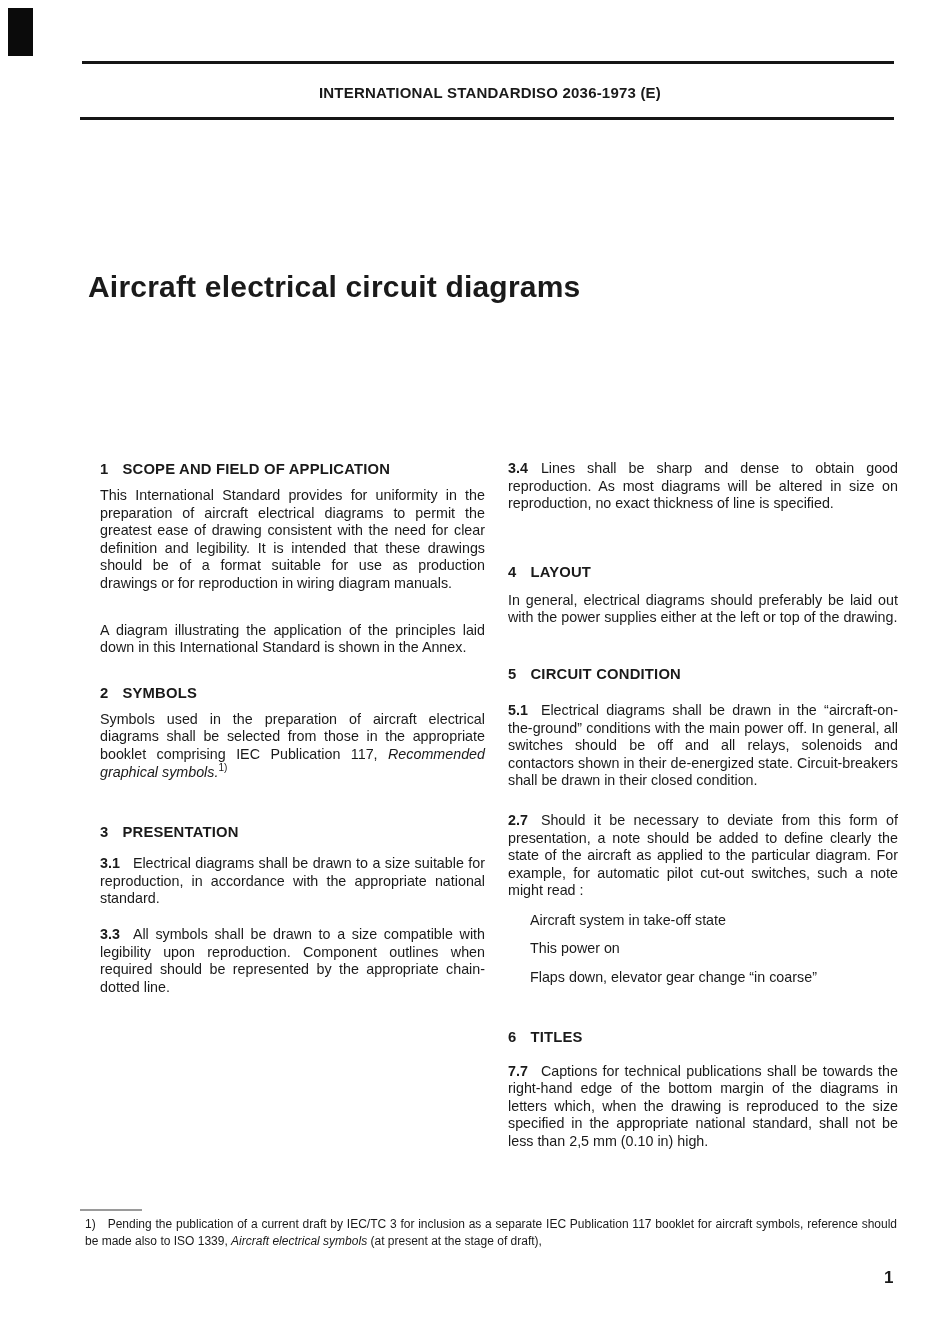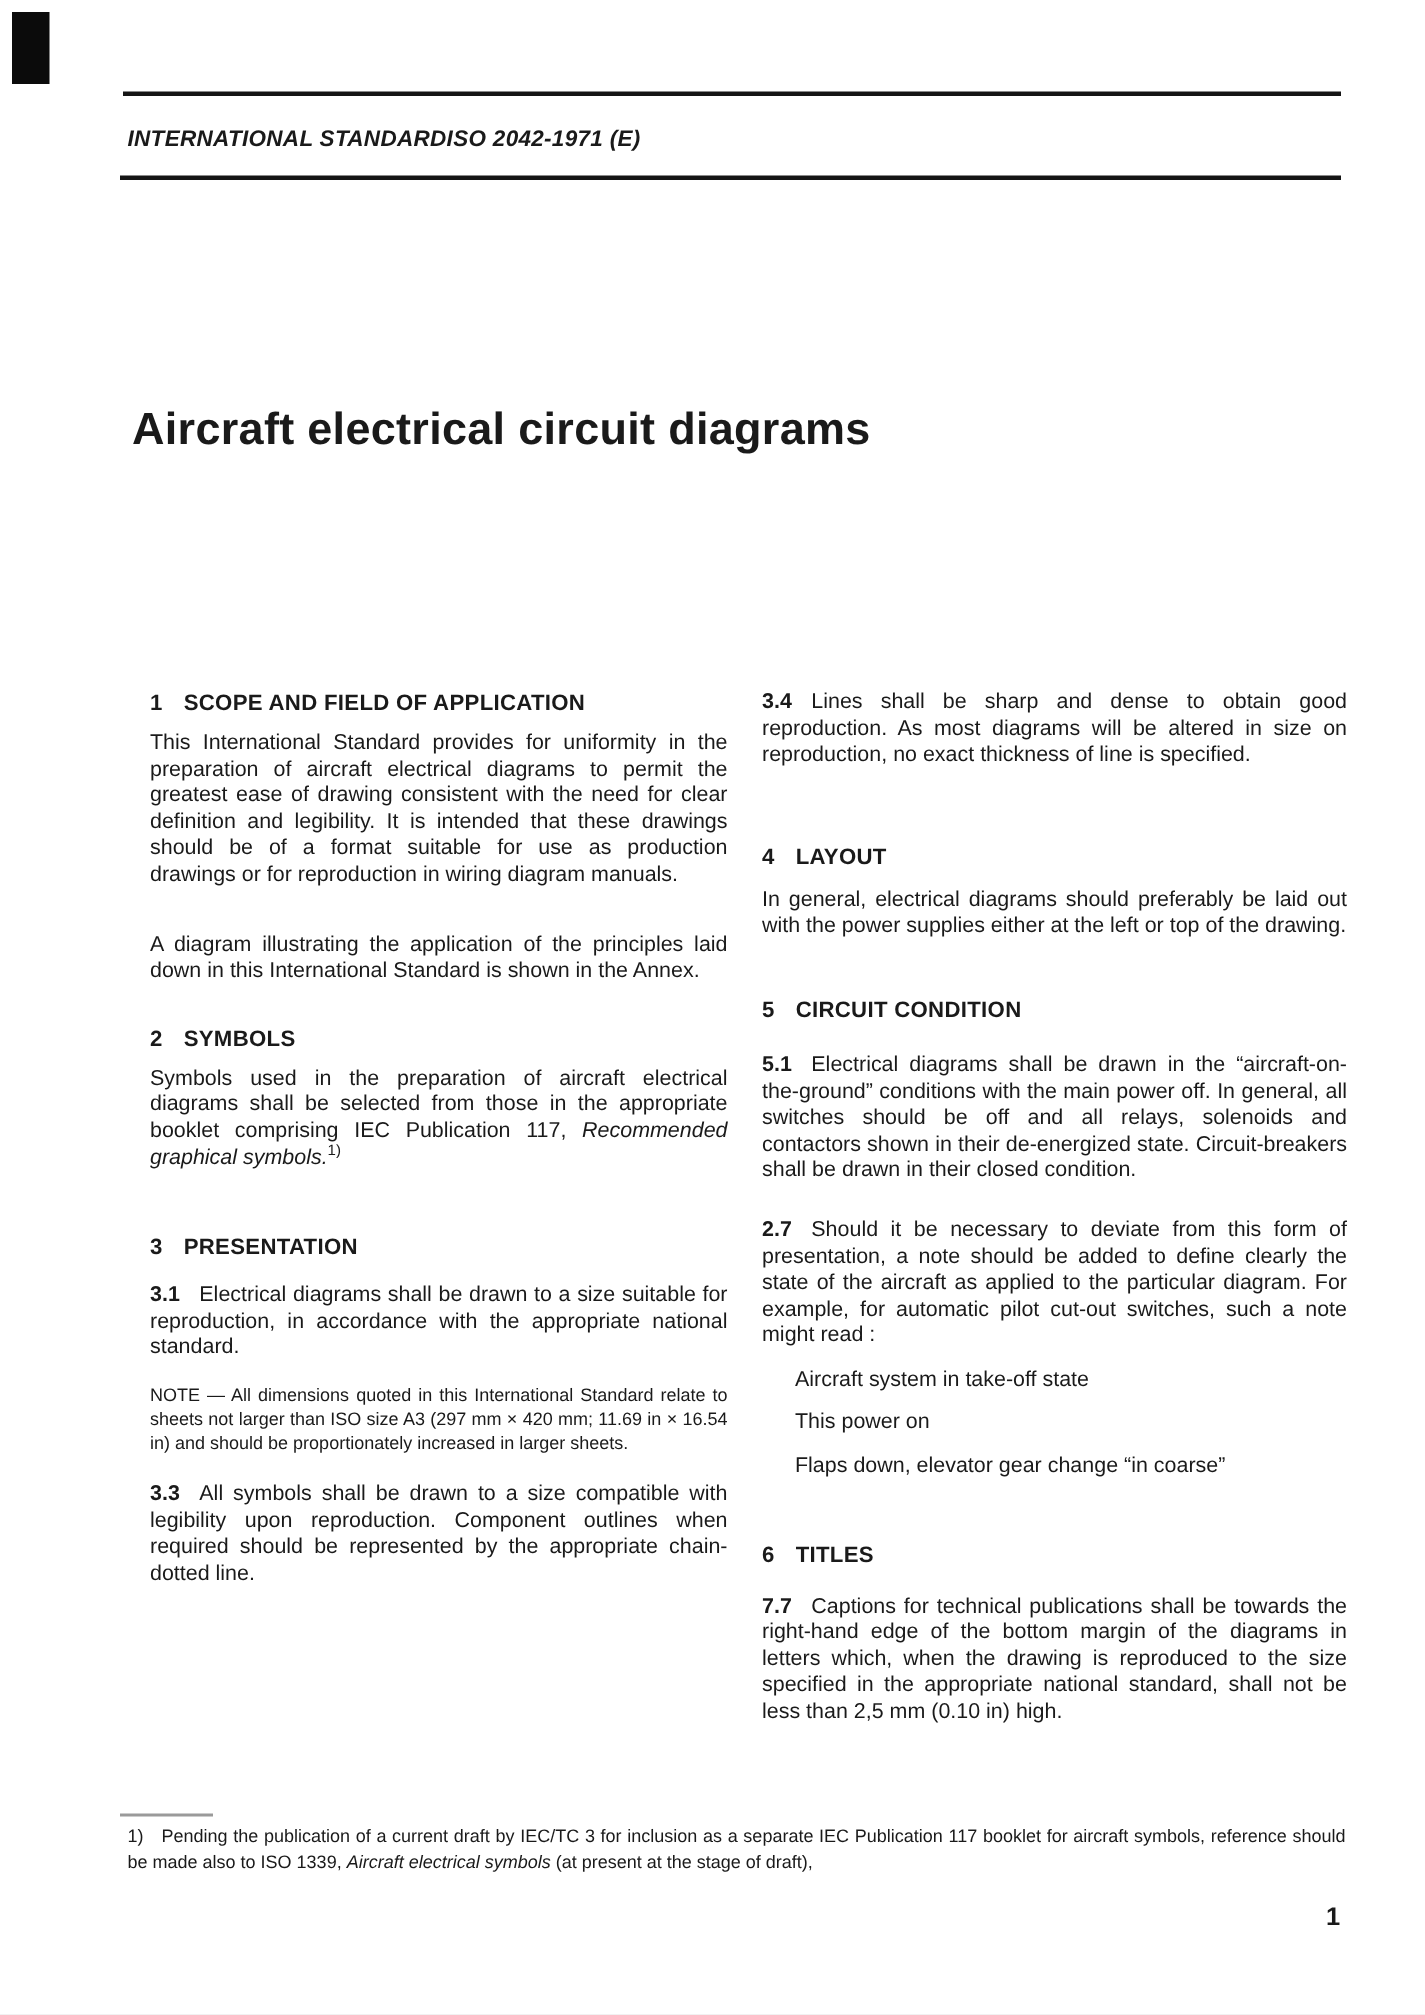--- a/index.html
+++ b/index.html
@@ -8,22 +8,22 @@
     position:relative; width:950px; height:1343px;
     background:#ffffff; color:#1a1a1a; overflow:hidden;
     font-family:"Liberation Sans", sans-serif;
   }
   .scan-mark { position:absolute; left:8px; top:8px; width:25px; height:48px; background:#0b0b0b; }
   .rule { position:absolute; background:#151515; }
   .rule-top { left:82px; top:61px; width:812px; height:3px; }
   .rule-bottom { left:80px; top:117px; width:814px; height:3px; }
   .header-row {
     position:absolute; left:85px; top:84px; width:810px;
-    display:flex; justify-content:flex-start;
-    font-size:15px; font-weight:bold; letter-spacing:0.2px;font-style:italic;
+    display:flex; justify-content:center;
+    font-size:15px; font-weight:bold; letter-spacing:0.2px;
   }
   .doc-title {
     position:absolute; left:88px; top:270px;
     font-size:30px; font-weight:bold; letter-spacing:0.2px;
   }
   .col { position:absolute; font-size:14.3px; line-height:17.6px; }
   .col-left  { left:100px;  top:458px; width:385px; }
   .col-right { left:508px; top:452px; width:390px; }
   h2.sec { font-size:14.8px; font-weight:bold; line-height:18px; letter-spacing:0.2px; }
   h2.sec .hnum { margin-right:14px; }
@@ -43,37 +43,36 @@
 </head>
 <body>
 
 <div class="page">
 
   <div class="scan-mark"></div>
 
   <div class="rule rule-top"></div>
   <div class="header-row">
     <span>INTERNATIONAL STANDARD</span>
-    <span>ISO 2042-1971 (E)</span>
+    <span>ISO 2036-1973 (E)</span>
   </div>
   <div class="rule rule-bottom"></div>
 
   <div class="doc-title">Aircraft electrical circuit diagrams</div>
 
   <div class="col col-left">
     <h2 class="sec" style="margin-top:2px"><span class="hnum">1</span><span>SCOPE AND FIELD OF APPLICATION</span></h2>
     <p class="body" style="margin-top:9px">This International Standard provides for uniformity in the preparation of aircraft electrical diagrams to permit the greatest ease of drawing consistent with the need for clear definition and legibility. It is intended that these drawings should be of a format suitable for use as production drawings or for reproduction in wiring diagram manuals.</p>
     <p class="body" style="margin-top:29px">A diagram illustrating the application of the principles laid down in this International Standard is shown in the Annex.</p>
 
     <h2 class="sec" style="margin-top:27px"><span class="hnum">2</span><span>SYMBOLS</span></h2>
     <p class="body" style="margin-top:9px"><span>Symbols used in the preparation of aircraft electrical diagrams shall be selected from those in the appropriate booklet comprising IEC Publication 117, </span><i>Recommended graphical symbols.</i><sup>1)</sup></p>
 
     <h2 class="sec" style="margin-top:42px"><span class="hnum">3</span><span>PRESENTATION</span></h2>
     <p class="body" style="margin-top:14px"><span class="pnum">3.1</span><span>Electrical diagrams shall be drawn to a size suitable for reproduction, in accordance with the appropriate national standard.</span></p>
-    <p class="note" style="margin-top:15px">NOTE — All dimensions quoted in this International Standard relate to sheets not larger than ISO size A3 (297 mm × 420 mm; 11.69 in × 16.54 in) and should be proportionately increased in larger sheets.</p>
     <p class="body" style="margin-top:18px"><span class="pnum">3.3</span><span>All symbols shall be drawn to a size compatible with legibility upon reproduction. Component outlines when required should be represented by the appropriate chain-dotted line.</span></p>
   </div>
 
   <div class="col col-right">
     <p class="body" style="margin-top:8px"><span class="pnum">3.4</span><span>Lines shall be sharp and dense to obtain good reproduction. As most diagrams will be altered in size on reproduction, no exact thickness of line is specified.</span></p>
 
     <h2 class="sec" style="margin-top:50px"><span class="hnum">4</span><span>LAYOUT</span></h2>
     <p class="body" style="margin-top:11px">In general, electrical diagrams should preferably be laid out with the power supplies either at the left or top of the drawing.</p>
 
     <h2 class="sec" style="margin-top:38px"><span class="hnum">5</span><span>CIRCUIT CONDITION</span></h2>

